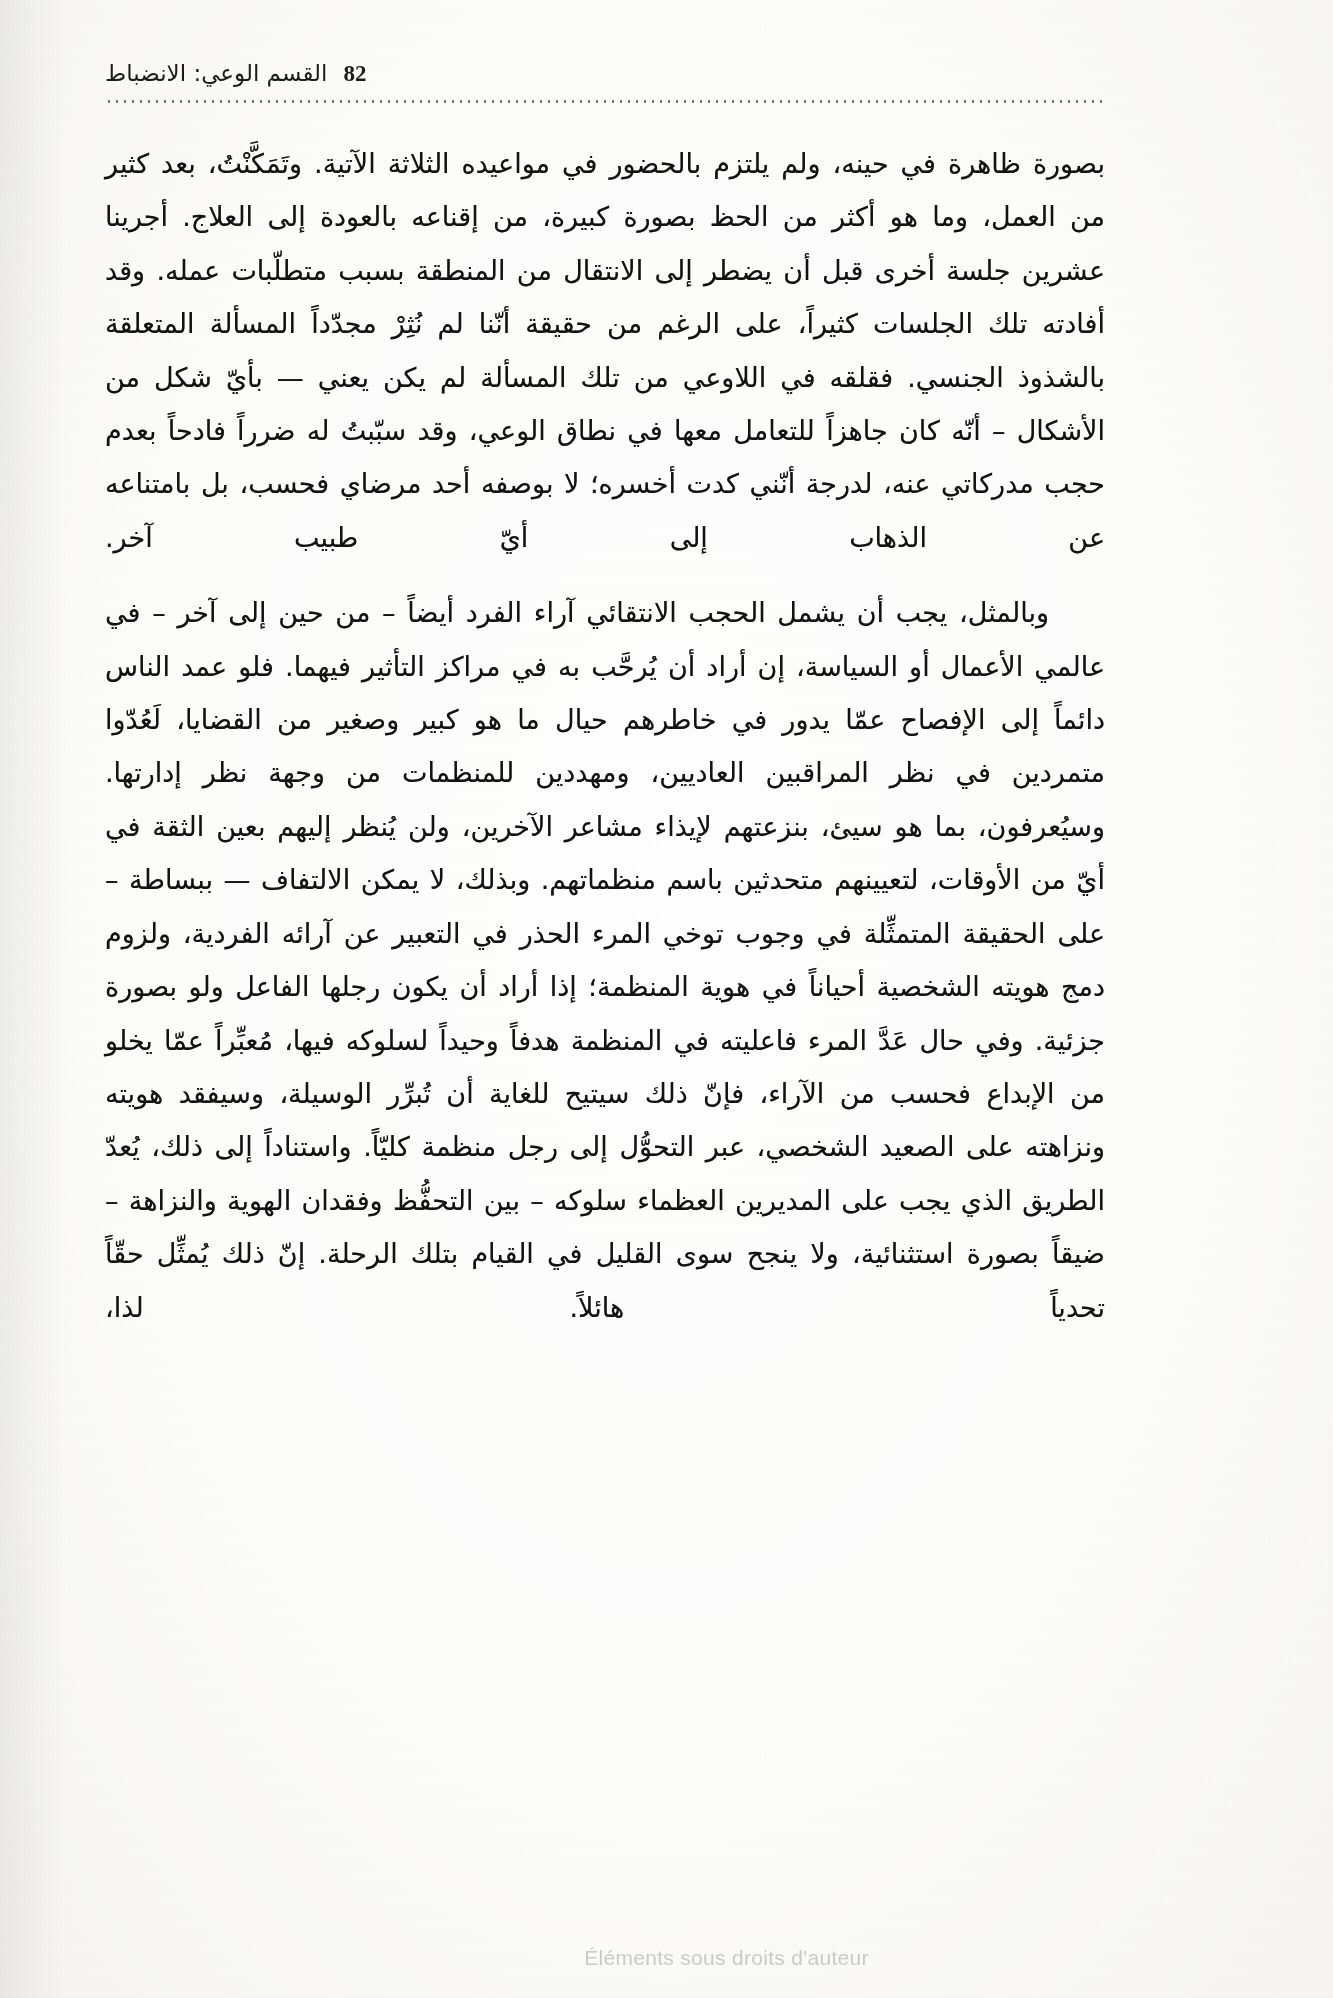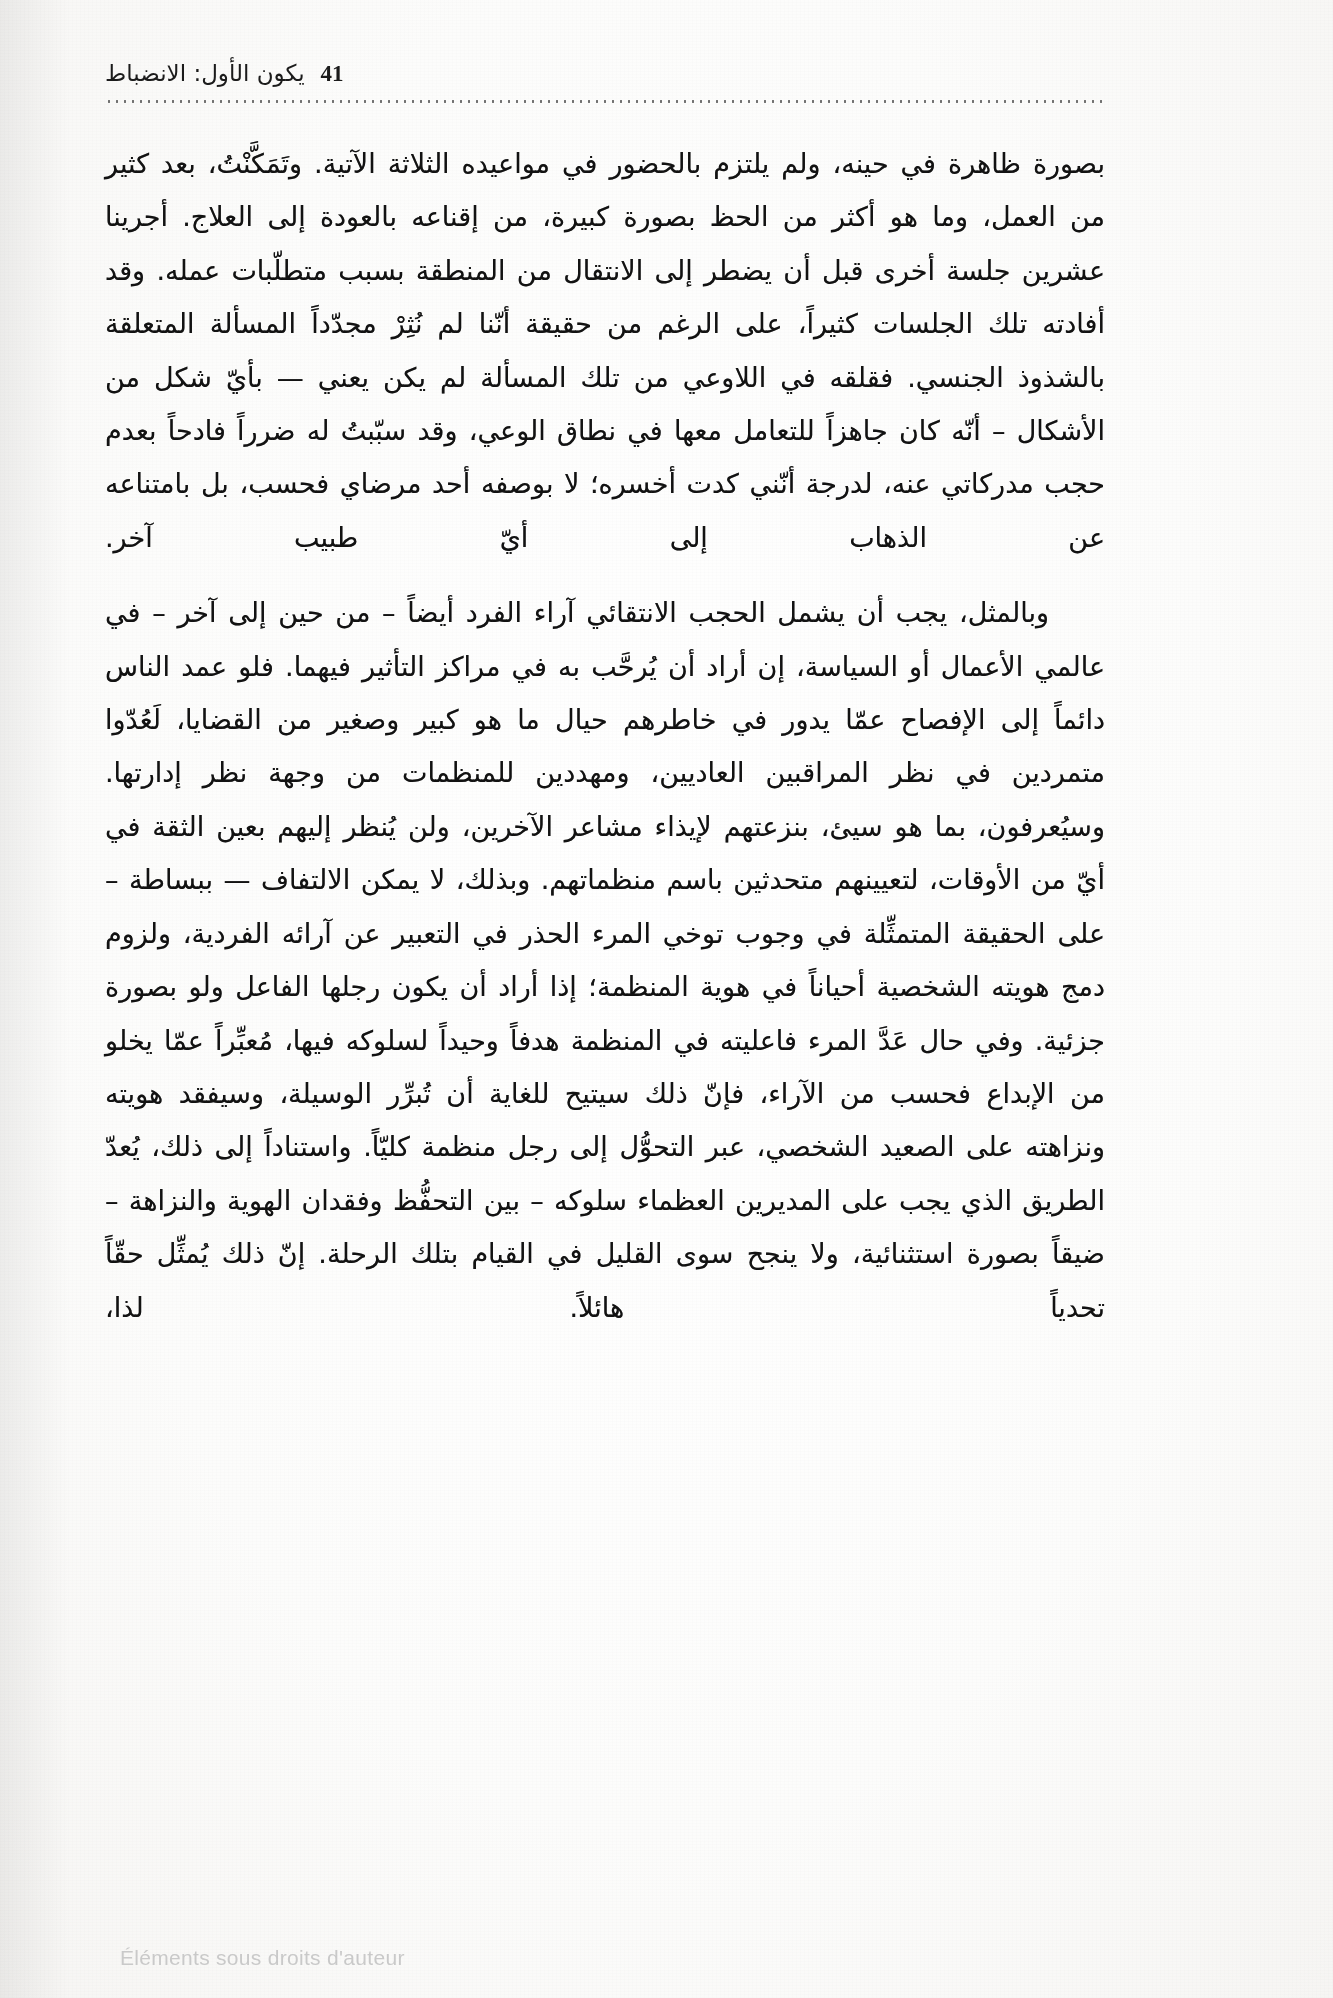--- a/index.html
+++ b/index.html
@@ -114,43 +114,43 @@
     -webkit-font-smoothing: none;
     text-shadow: 0 0 .35px rgba(0,0,0,.45);
   }
 
   
   .watermark {
     position: absolute;
     left: 0;
     right: 0;
     bottom: 28px;
-    text-align: left;
+    text-align: center;
     padding-left: 120px;
     font-family: "Liberation Sans", "DejaVu Sans", sans-serif;
     font-size: 21px;
     color: #c9c9c9;
     direction: ltr;
     letter-spacing: .3px;
     user-select: none;
   }
 </style>
 </head>
 <body>
 
 <div class="page">
 
   <div class="grain"></div>
   <div class="gutter"></div>
 
   <div class="frame">
 
     <div class="runhead">
-      <span class="runhead-title">يكون الأول: الانضباط</span>
-      <span class="runhead-folio">41</span>
+      <span class="runhead-title">القسم الوعي: الانضباط</span>
+      <span class="runhead-folio">82</span>
     </div>
 
     <div class="rule-dotted"></div>
 
     <div class="body">
       <p class="para">بصورة ظاهرة في حينه، ولم يلتزم بالحضور في مواعيده الثلاثة الآتية. وتَمَكَّنْتُ، بعد كثير من العمل، وما هو أكثر من الحظ بصورة كبيرة، من إقناعه بالعودة إلى العلاج. أجرينا عشرين جلسة أخرى قبل أن يضطر إلى الانتقال من المنطقة بسبب متطلّبات عمله. وقد أفادته تلك الجلسات كثيراً، على الرغم من حقيقة أنّنا لم نُثِرْ مجدّداً المسألة المتعلقة بالشذوذ الجنسي. فقلقه في اللاوعي من تلك المسألة لم يكن يعني — بأيّ شكل من الأشكال – أنّه كان جاهزاً للتعامل معها في نطاق الوعي، وقد سبّبتُ له ضرراً فادحاً بعدم حجب مدركاتي عنه، لدرجة أنّني كدت أخسره؛ لا بوصفه أحد مرضاي فحسب، بل بامتناعه عن الذهاب إلى أيّ طبيب آخر.</p>
       <p class="para indent">وبالمثل، يجب أن يشمل الحجب الانتقائي آراء الفرد أيضاً – من حين إلى آخر – في عالمي الأعمال أو السياسة، إن أراد أن يُرحَّب به في مراكز التأثير فيهما. فلو عمد الناس دائماً إلى الإفصاح عمّا يدور في خاطرهم حيال ما هو كبير وصغير من القضايا، لَعُدّوا متمردين في نظر المراقبين العاديين، ومهددين للمنظمات من وجهة نظر إدارتها. وسيُعرفون، بما هو سيئ، بنزعتهم لإيذاء مشاعر الآخرين، ولن يُنظر إليهم بعين الثقة في أيّ من الأوقات، لتعيينهم متحدثين باسم منظماتهم. وبذلك، لا يمكن الالتفاف — ببساطة – على الحقيقة المتمثِّلة في وجوب توخي المرء الحذر في التعبير عن آرائه الفردية، ولزوم دمج هويته الشخصية أحياناً في هوية المنظمة؛ إذا أراد أن يكون رجلها الفاعل ولو بصورة جزئية. وفي حال عَدَّ المرء فاعليته في المنظمة هدفاً وحيداً لسلوكه فيها، مُعبِّراً عمّا يخلو من الإبداع فحسب من الآراء، فإنّ ذلك سيتيح للغاية أن تُبرِّر الوسيلة، وسيفقد هويته ونزاهته على الصعيد الشخصي، عبر التحوُّل إلى رجل منظمة كليّاً. واستناداً إلى ذلك، يُعدّ الطريق الذي يجب على المديرين العظماء سلوكه – بين التحفُّظ وفقدان الهوية والنزاهة – ضيقاً بصورة استثنائية، ولا ينجح سوى القليل في القيام بتلك الرحلة. إنّ ذلك يُمثِّل حقّاً تحدياً هائلاً. لذا،</p>
     </div>
 
   </div>

